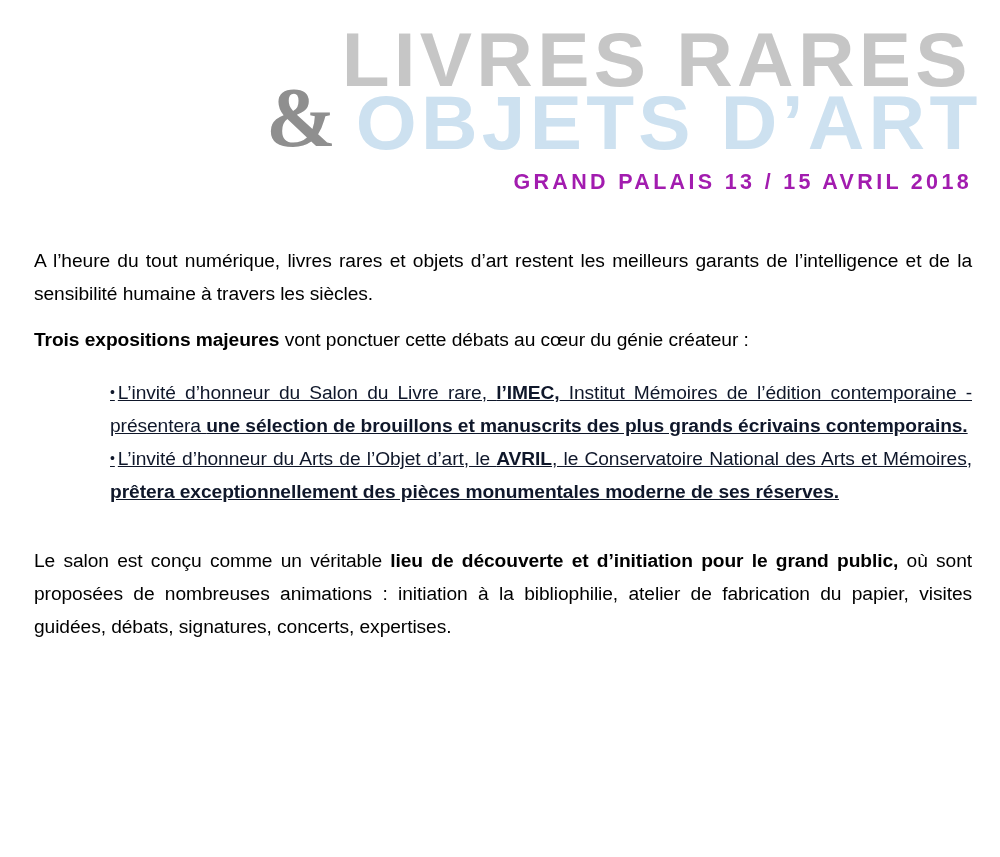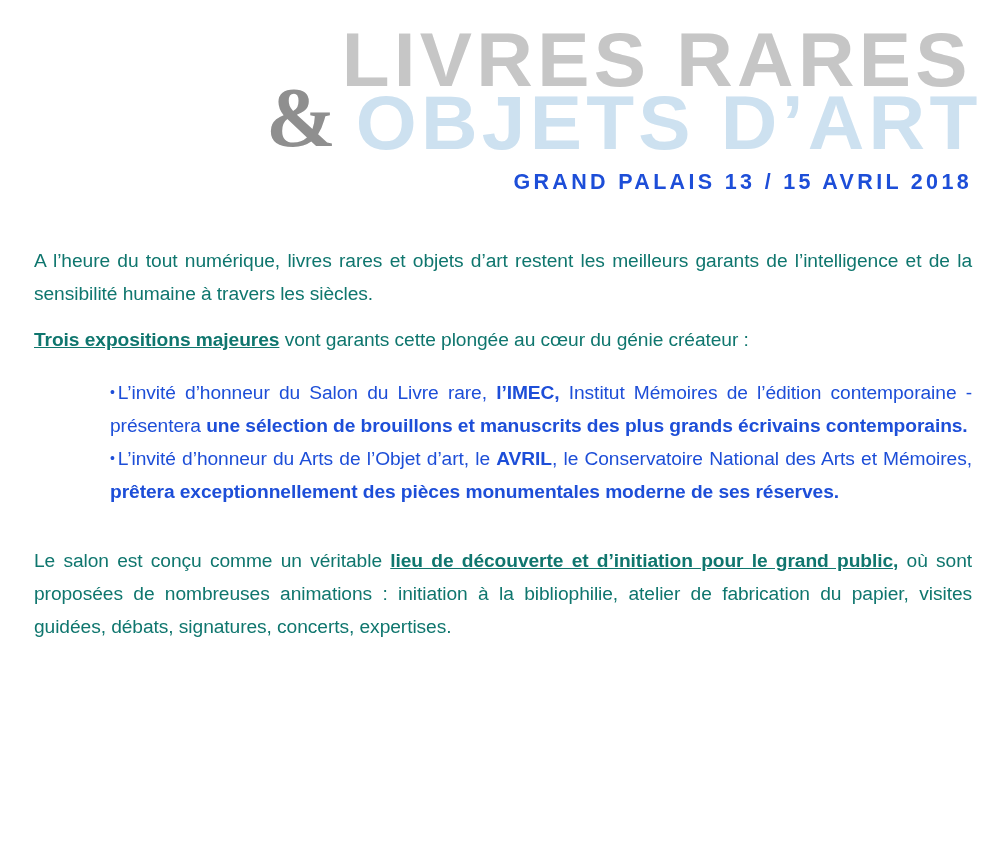--- a/index.html
+++ b/index.html
@@ -76,63 +76,63 @@
        1px -2px 0 rgba(255,255,255,0.22);
   }
 
   .subtitle {
     position: absolute;
     right: 28px;
     top: 170px;
     font-size: 21.5px;
     font-weight: bold;
     letter-spacing: 0.155em;
-    color: #1d4ed8;
+    color: #a21caf;
     white-space: nowrap;
   }
 
   
   .content {
     position: absolute;
     left: 34px;
     top: 244px;
     width: 938px;
   }
 
   .para {
     text-align: justify;
     text-justify: inter-word;
     font-size: 19.2px;
     line-height: 1.72;
     letter-spacing: -0.004em;
-    color: #0f766e;
+    color: #000000;
     margin: 0;
   }
 
   .para + .para { margin-top: 13px; }
 
   .para b, .para strong {
     font-weight: bold;
-    text-decoration: underline;
   }
 
   .bullet-group {
     margin-top: 20px;
     margin-left: 76px;
     width: 862px;
   }
 
   .bullet {
     text-align: justify;
     text-justify: inter-word;
     font-size: 19.2px;
     line-height: 1.72;
     letter-spacing: -0.004em;
     margin: 0;
-    color: #1d4ed8;
+    color: #0f172a;
+    text-decoration: underline;
   }
 
   .bullet .dot {
     font-size: 14px;
     vertical-align: 0.12em;
     padding-right: 3px;
   }
 
   .closing {
     margin-top: 36px;
@@ -147,21 +147,21 @@
     <div class="ampersand">&amp;</div>
     <div class="title-line title-line-2">OBJETS D’ART</div>
   </div>
   <div class="subtitle">GRAND PALAIS 13 / 15 AVRIL 2018</div>
 </div>
 
 <div class="content">
 
   <p class="para"><span>A l’heure du tout numérique, livres rares et objets d’art restent les meilleurs garants de l’intelligence et de la sensibilité humaine à travers les siècles.</span></p>
 
-  <p class="para"><b>Trois expositions majeures</b><span> vont garants cette plongée au cœur du génie créateur :</span></p>
+  <p class="para"><b>Trois expositions majeures</b><span> vont ponctuer cette débats au cœur du génie créateur :</span></p>
 
   <div class="bullet-group">
 
     <p class="bullet"><span class="dot">•</span><span>L’invité d’honneur du Salon du Livre rare, </span><b>l’IMEC,</b><span> Institut Mémoires de l’édition contemporaine - présentera </span><b>une sélection de brouillons et manuscrits des plus grands écrivains contemporains.</b></p>
 
     <p class="bullet"><span class="dot">•</span><span>L’invité d’honneur du Arts de l’Objet d’art, le </span><b>AVRIL</b><span>, le Conservatoire National des Arts et Mémoires, </span><b>prêtera exceptionnellement des pièces monumentales moderne de ses réserves.</b></p>
 
 
   </div>
 

